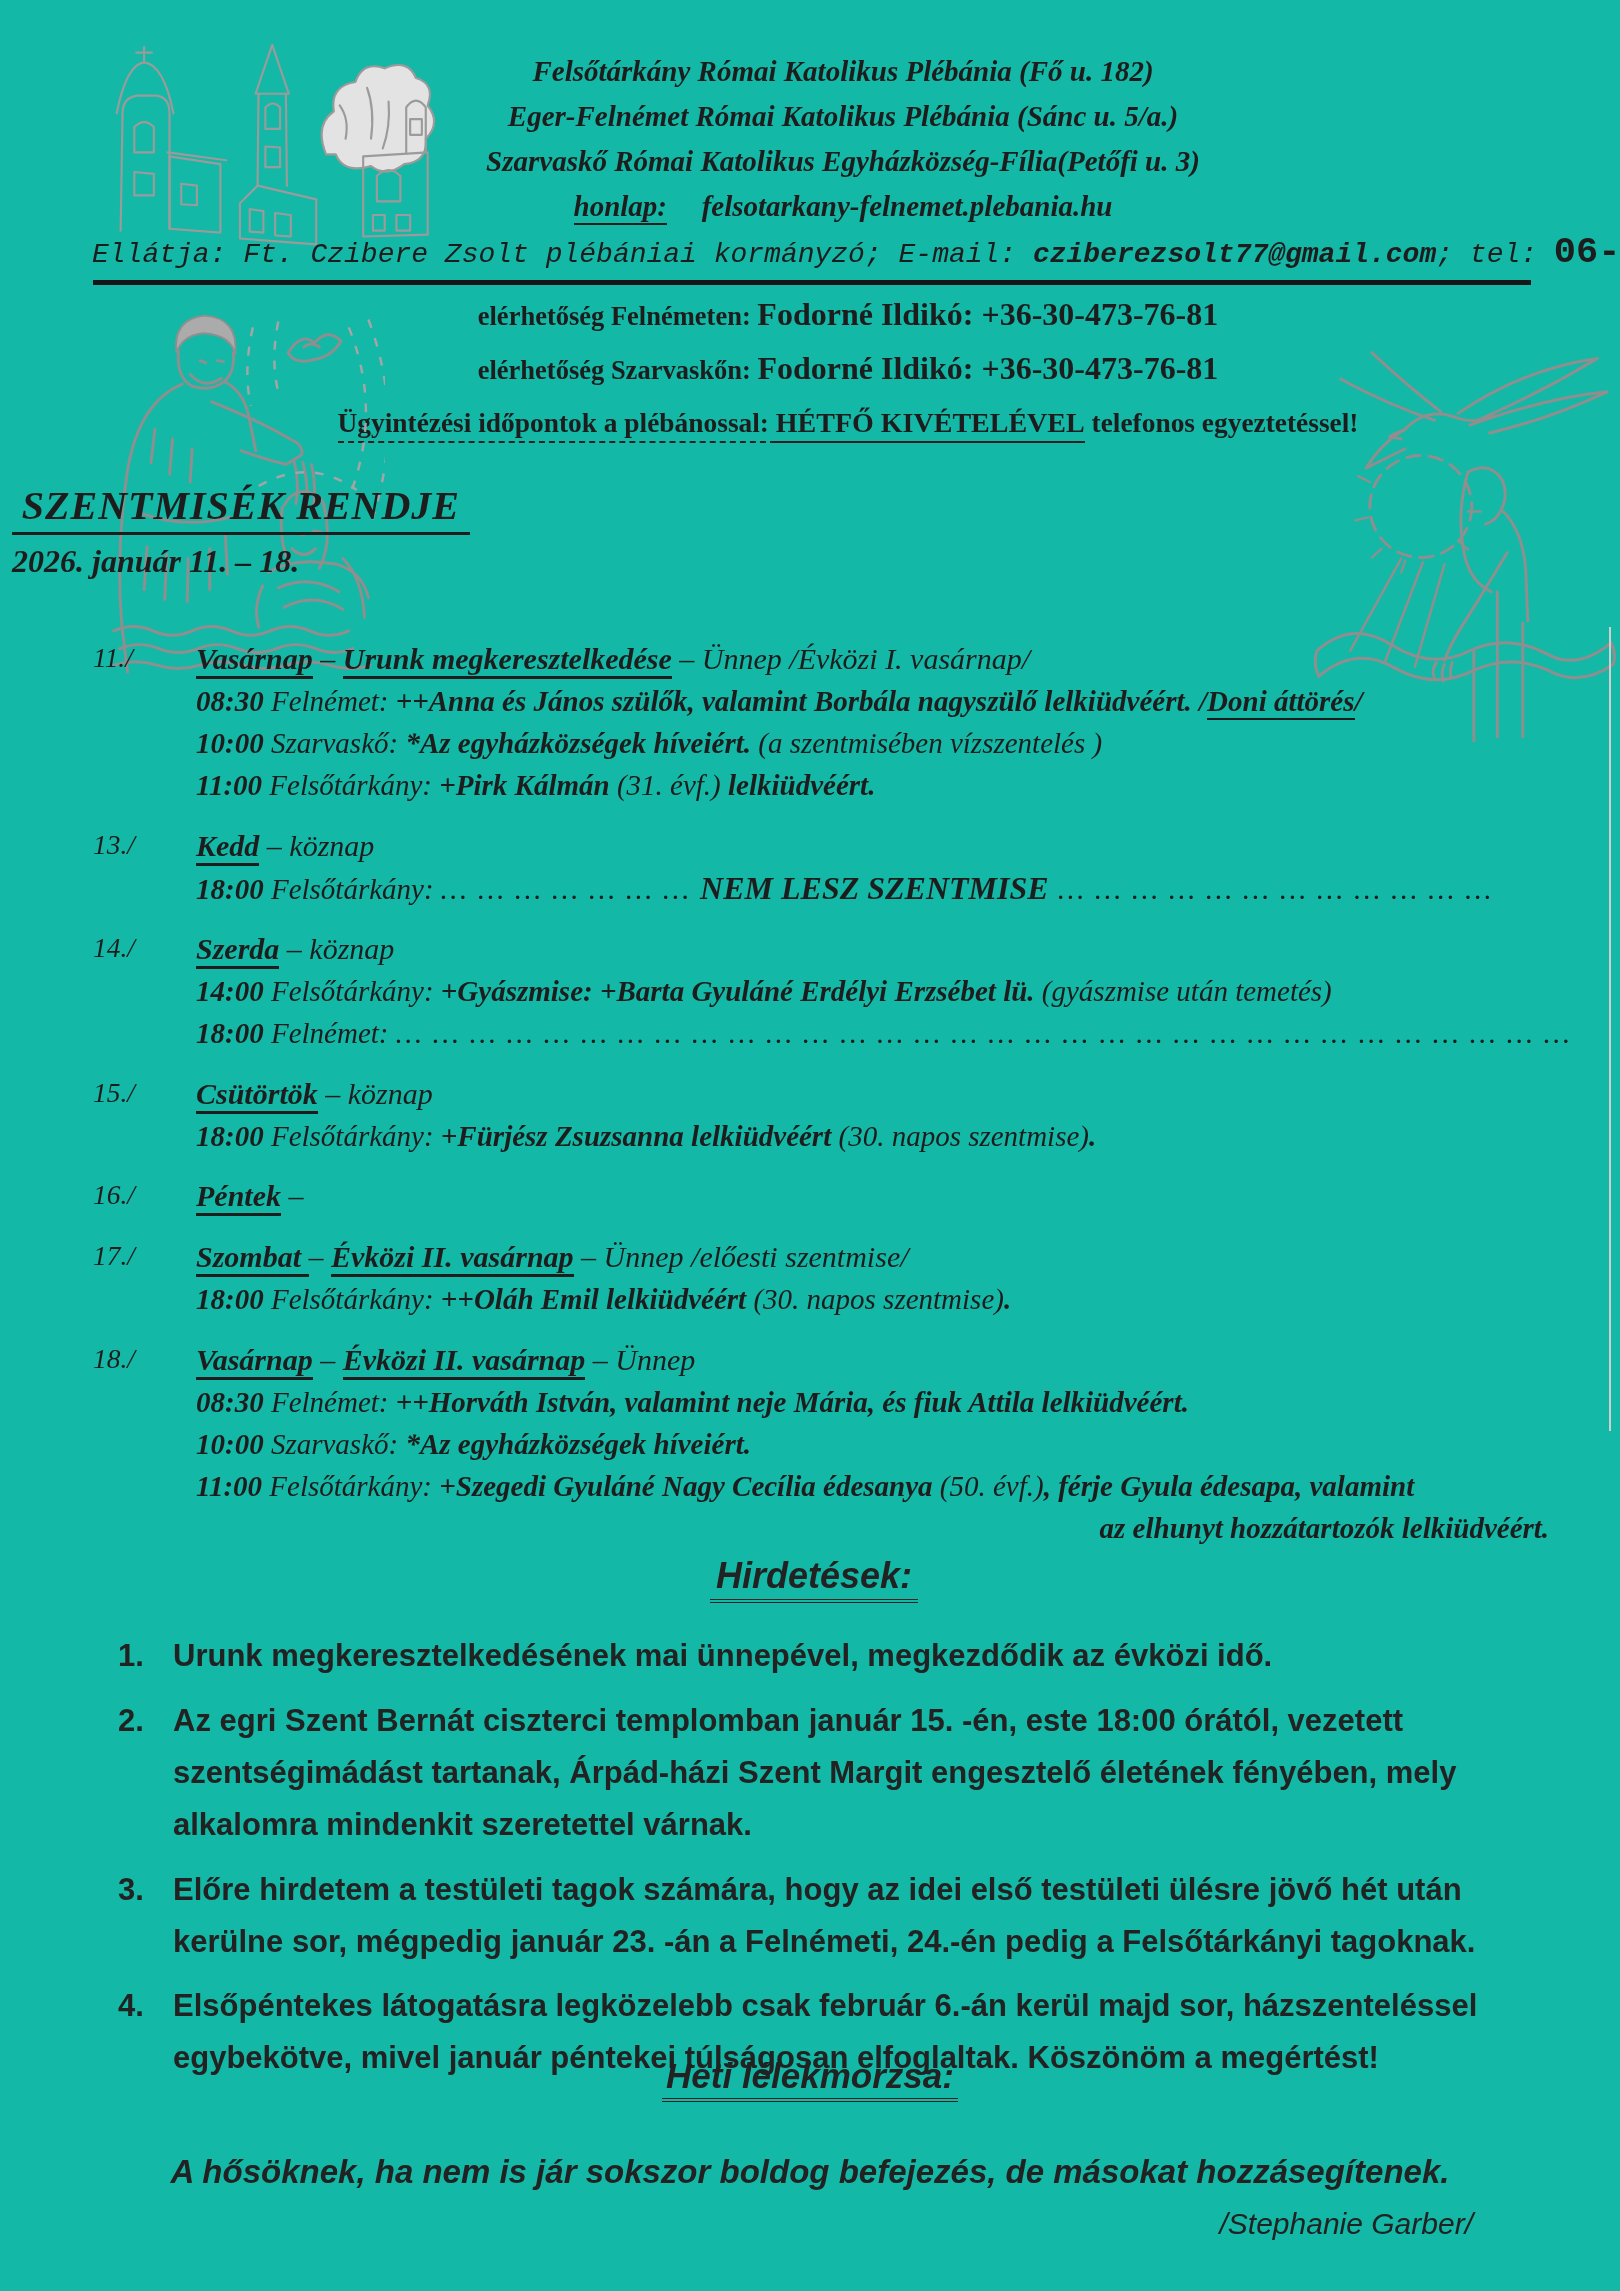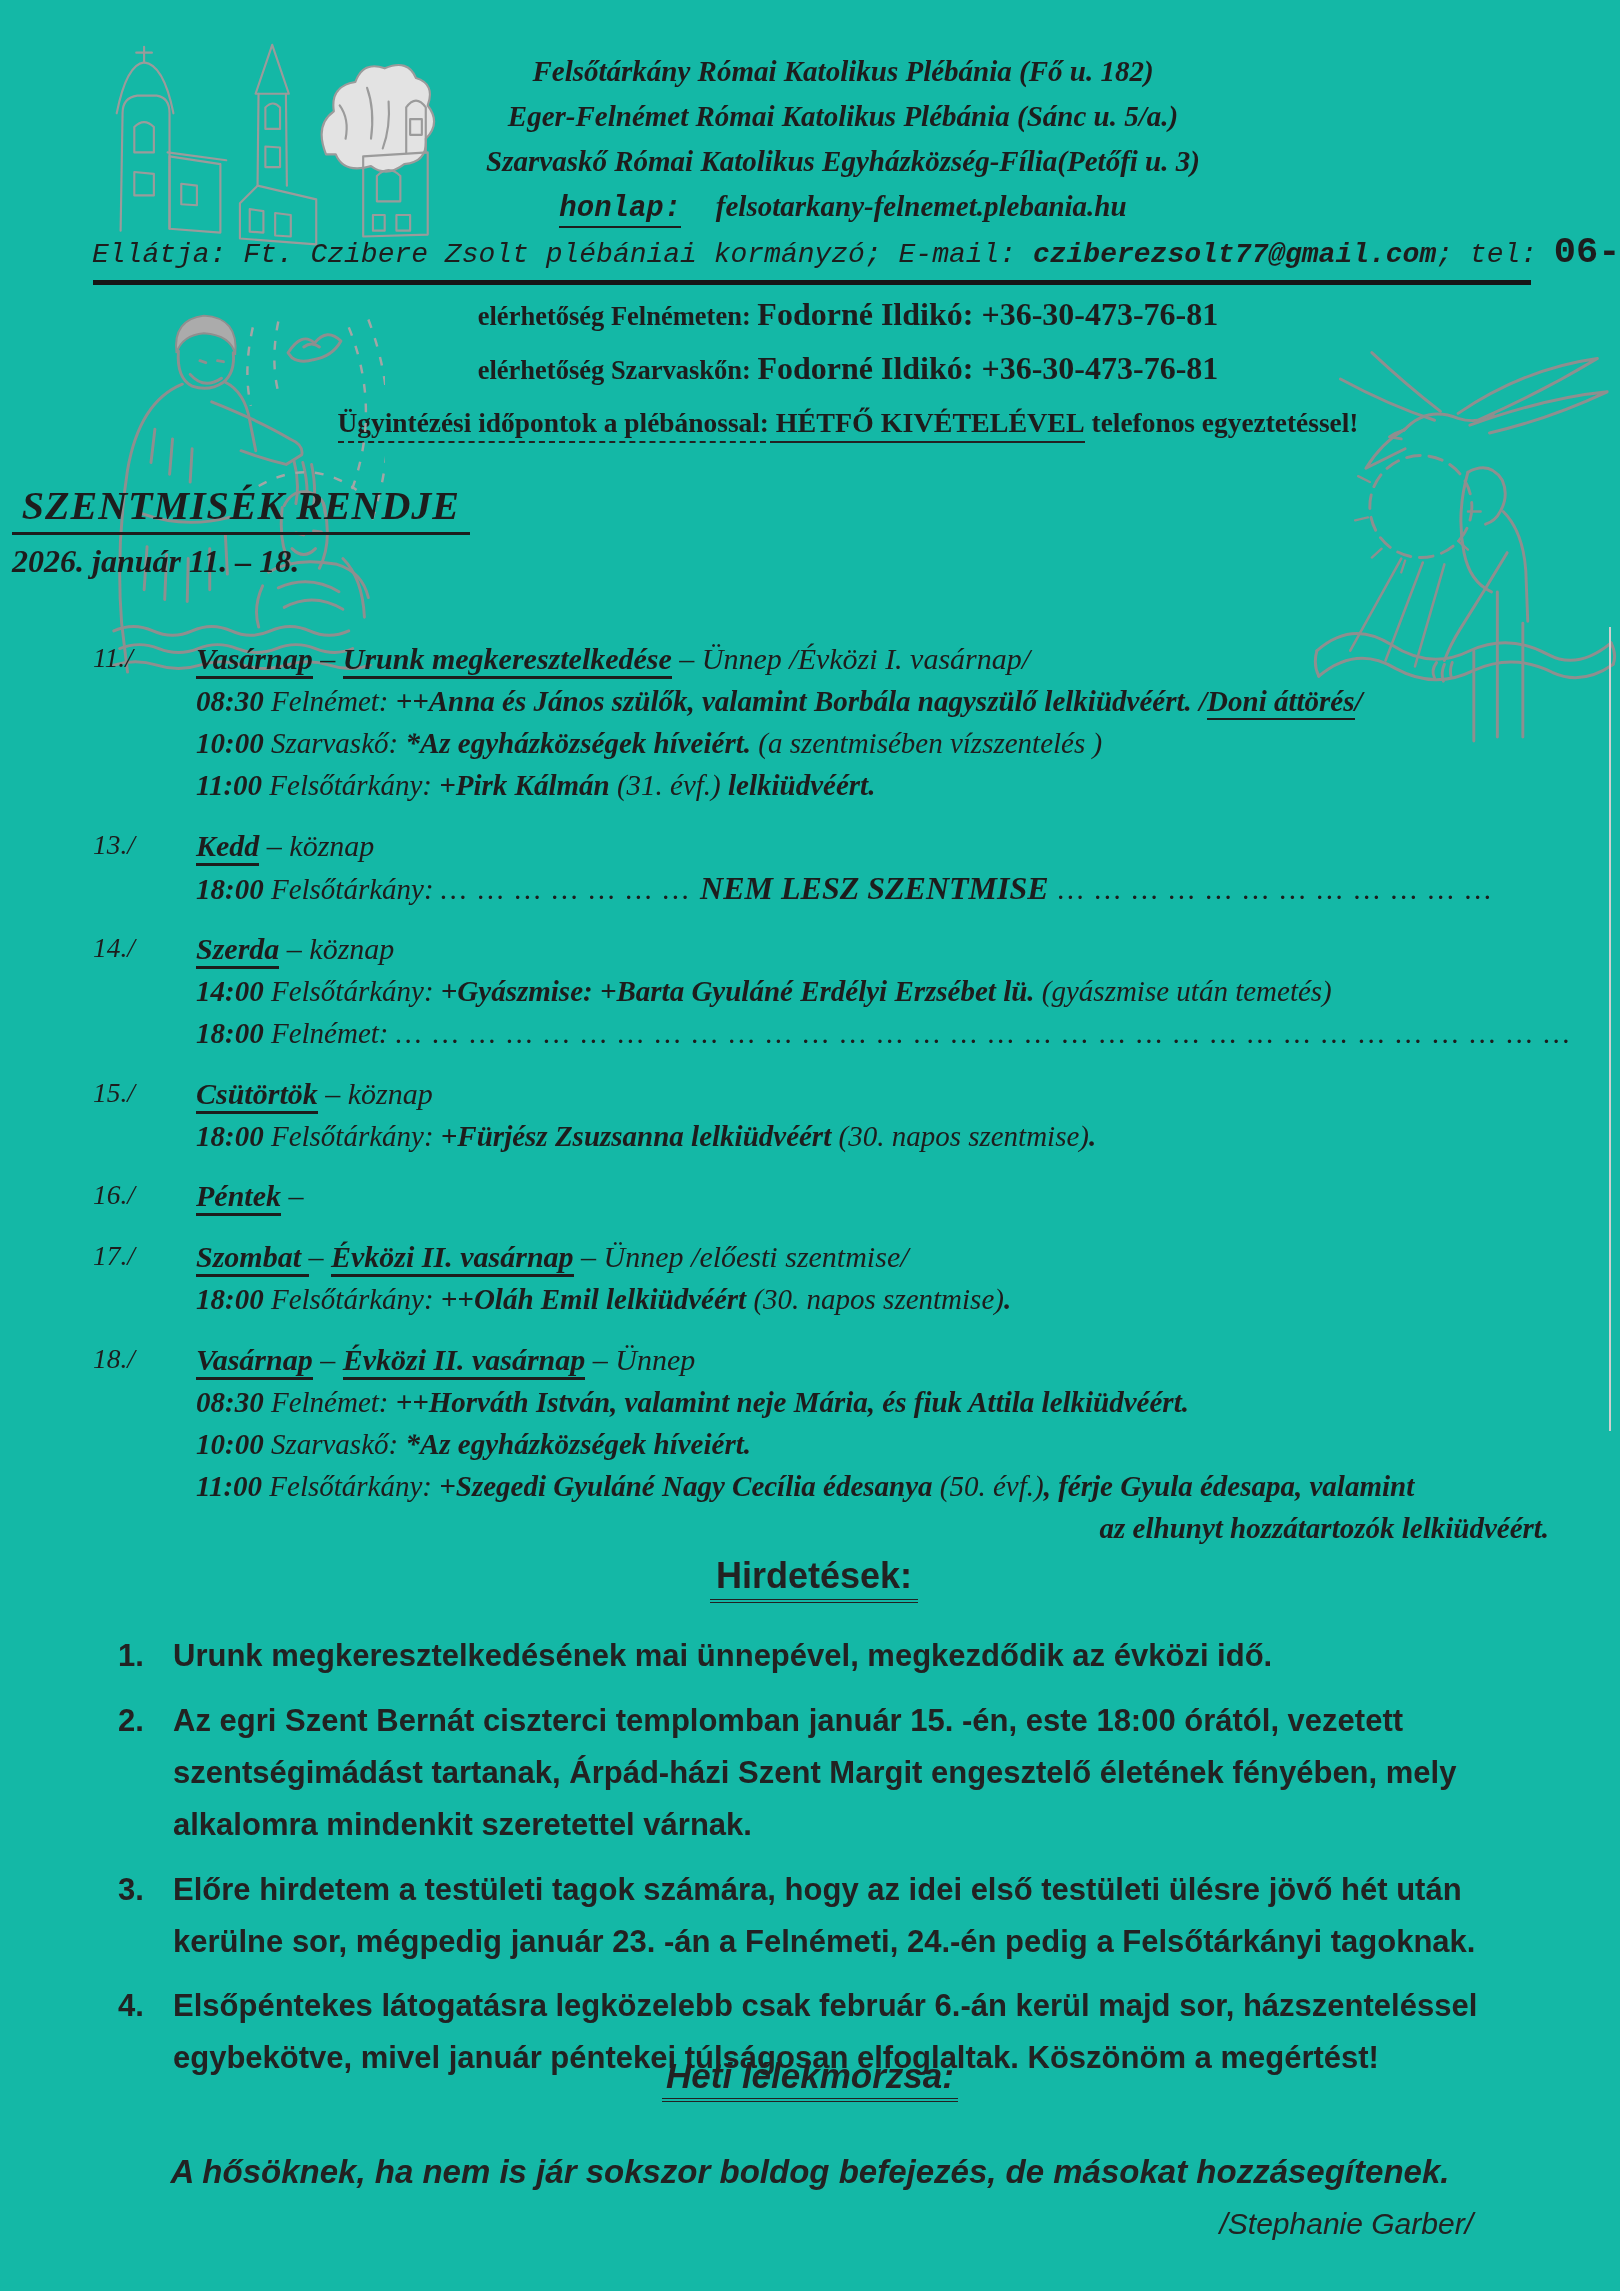--- a/index.html
+++ b/index.html
@@ -6,21 +6,21 @@
   .page{position:relative;width:1620px;height:2292px;background:#14b8a6;margin:0 auto;
         overflow:hidden;color:#1d1d1d;font-family:"Liberation Serif",serif;}
   svg{position:absolute;}
   .stroke{fill:none;stroke:#8f8f8f;stroke-width:3;stroke-linecap:round;stroke-linejoin:round;}
   .stroke-thin{fill:none;stroke:#9b9b9b;stroke-width:2.2;stroke-linecap:round;stroke-linejoin:round;}
   .dashedstroke{fill:none;stroke:#a5a5a5;stroke-width:2.5;stroke-dasharray:9 11;}
 
   
   .header-block{position:absolute;left:392px;top:49px;width:902px;text-align:center;}
   .h-line{font-size:29px;font-weight:bold;font-style:italic;line-height:45px;white-space:nowrap;}
-  .homepage-label{border-bottom:2.9px solid #1d1d1d;padding-bottom:1px;margin-right:27.4px;font-family:Liberation Mono, monospace;}
+  .homepage-label{border-bottom:2.9px solid #1d1d1d;padding-bottom:1px;margin-right:27.4px;}
   .provider-line{position:absolute;left:92px;top:231px;width:1451px;font-style:italic;
                  font-size:28px;white-space:nowrap;font-family:Liberation Mono, monospace;}
   .provider-email{font-weight:bold;}
   .provider-phone{font-weight:bold;font-style:normal;font-size:37px;}
   .rule{position:absolute;left:93px;top:280px;width:1438px;height:4.9px;background:#161616;}
 
   
   .contact-block{position:absolute;left:196px;top:288px;width:1304px;text-align:center;font-weight:bold;}
   .c-line1{font-size:26.5px;line-height:53px;white-space:nowrap;}
   .c-name{font-size:33px;}
@@ -51,21 +51,21 @@
   .seg-time{font-weight:bold;}
   .seg-intent{font-weight:bold;}
   .seg-special{font-weight:bold;border-bottom:2.9px solid #1d1d1d;padding-bottom:1px;}
   .seg-dots{letter-spacing:2px;}
   .seg-caps{font-weight:bold;font-size:32px;}
 
   
   .announcements{position:absolute;left:118px;top:1555px;width:1392px;
                  font-family:"Liberation Sans",sans-serif;color:#222;}
   .ann-heading-wrap{text-align:center;margin-bottom:27.4px;}
-  .ann-heading{display:inline-block;font-size:36px;font-weight:bold;
+  .ann-heading{display:inline-block;font-size:36px;font-weight:bold;font-style:italic;
                border-bottom:4.9px double #222;padding:0 5.9px 2px;}
   .ann-item{display:flex;margin-bottom:12.7px;font-size:31px;font-weight:bold;line-height:52px;}
   .ann-num{width:55px;flex:none;}
   .ann-text{flex:1;}
 
   
   .quote-block{position:absolute;left:0;top:2056px;width:1620px;text-align:center;
                font-family:"Liberation Sans",sans-serif;color:#222;}
   .quote-heading{display:inline-block;font-size:35px;font-weight:bold;font-style:italic;
                  border-bottom:4.9px double #222;padding:0 3.9px 2px;}

